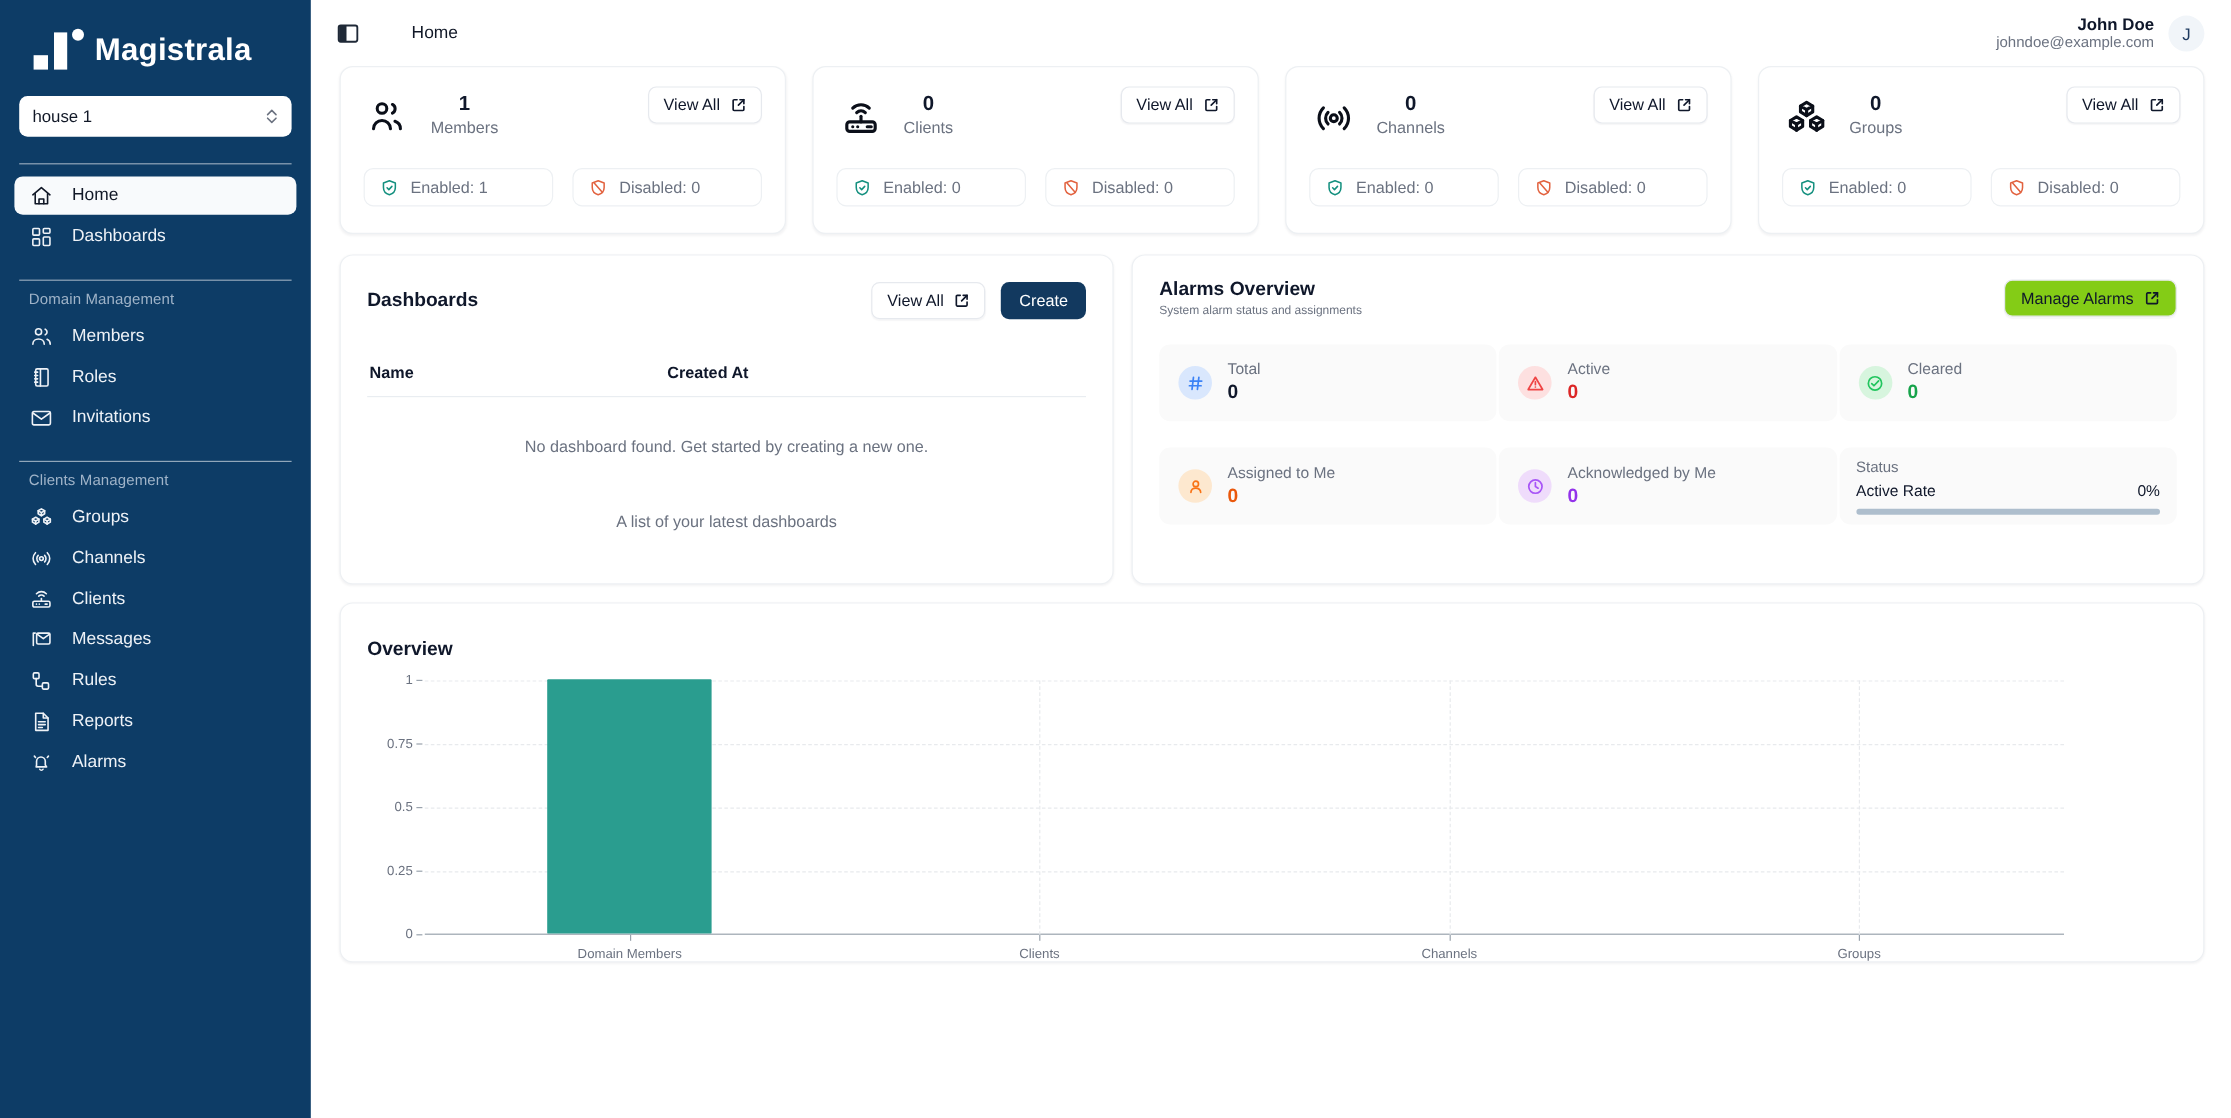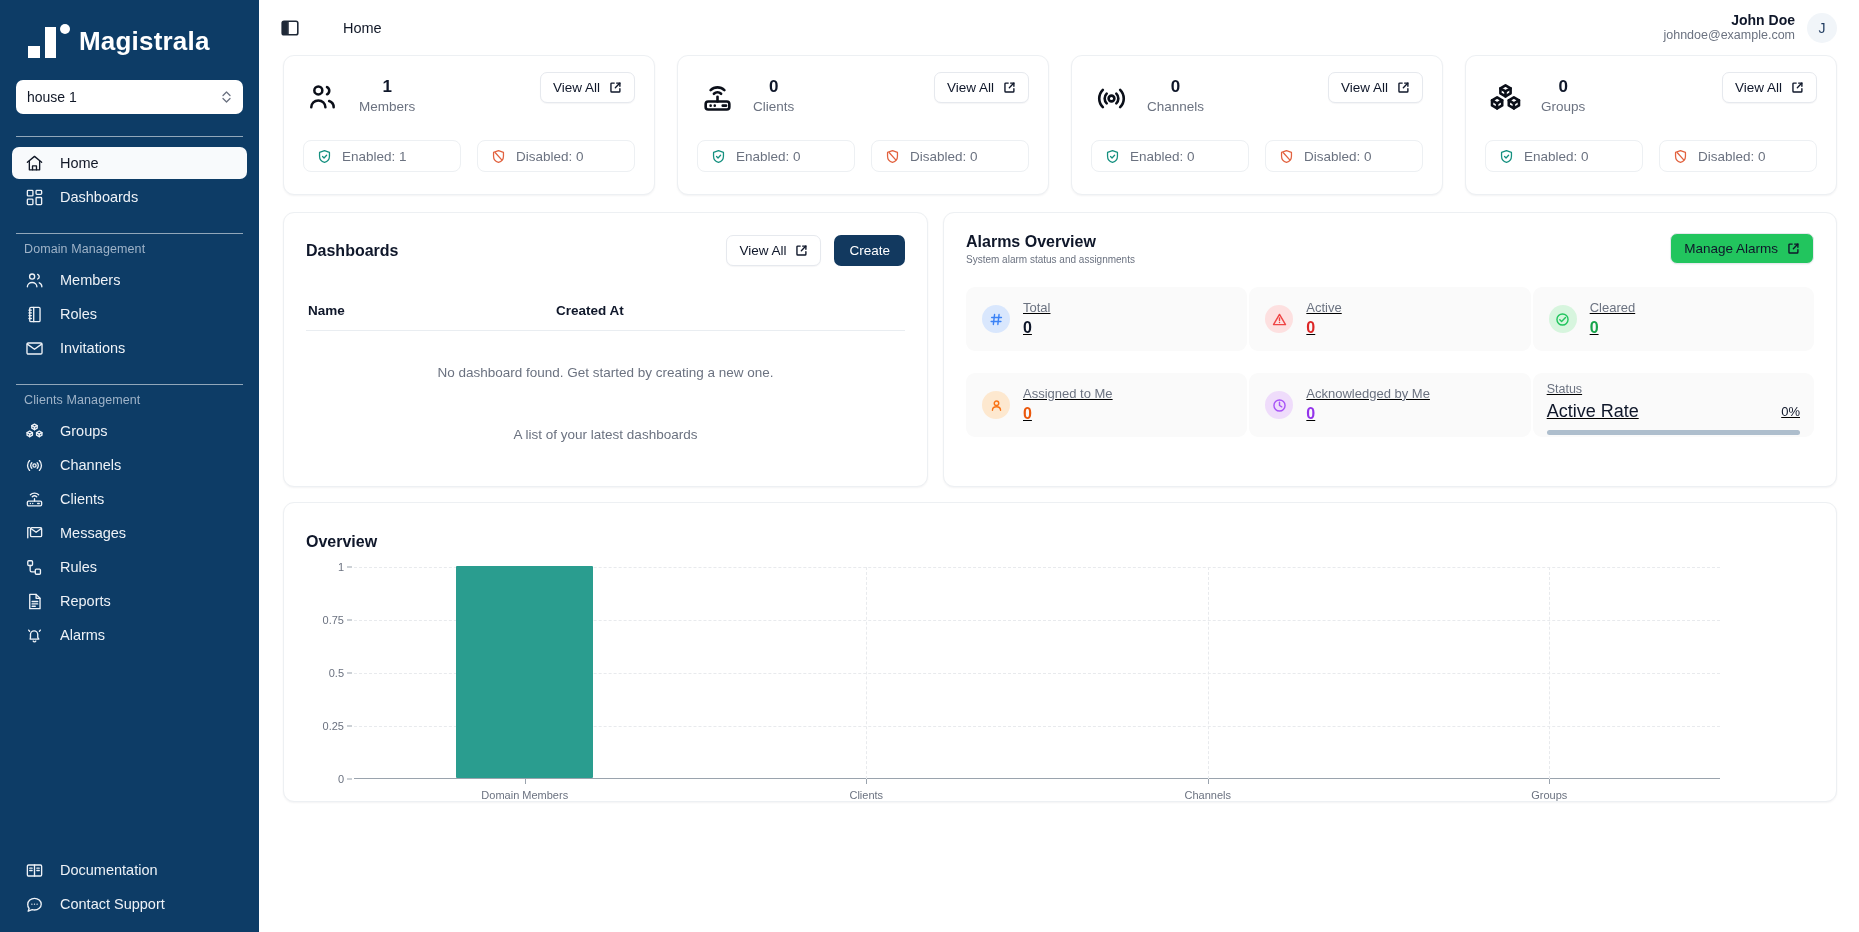--- a/index.html
+++ b/index.html
@@ -115,34 +115,34 @@
   .empty-msg { text-align:center; font-size:13.5px; color:#6b7280; margin-top:34px; }
   .list-caption { text-align:center; font-size:13.5px; color:#6b7280; margin-top:47px; }
 
   .alarm-card { padding: 20px 22px 20px 22px; height: 275px; }
   .alarm-head { display:flex; align-items:flex-start; }
   .alarm-title { font-size:16px; font-weight:700; color:#0f172a; }
   .alarm-sub { font-size:10px; color:#6b7280; margin-top:3px; }
   .manage-btn {
     margin-left:auto; display:inline-flex; align-items:center; gap:9px;
     height:31px; padding: 0 13px; border:1px solid #e6e9ee; border-radius:7px;
-    background:#22c55e; font-size:13.5px; color:#0f172a; cursor:pointer; white-space:nowrap;
+    background:#84cc16; font-size:13.5px; color:#0f172a; cursor:pointer; white-space:nowrap;
     box-shadow: 0 1px 1px rgba(16,24,40,.04);
   }
   .manage-btn svg { stroke:#0f172a; fill:none; stroke-width:1.7; stroke-linecap:round; stroke-linejoin:round; }
-  .alarm-grid { display:grid; grid-template-columns: repeat(3,1fr); gap:2px; margin-top:22px;text-decoration:underline; }
+  .alarm-grid { display:grid; grid-template-columns: repeat(3,1fr); gap:2px; margin-top:22px; }
   .ab { background:#fafafa; border-radius:9px; height:64px; display:flex; align-items:center; gap:13px; padding: 0 16px; }
   .ab-ic { width:28px; height:28px; border-radius:50%; flex:0 0 28px; display:flex; align-items:center; justify-content:center; }
   .ab-ic svg { width:15px; height:15px; fill:none; stroke-width:1.9; stroke-linecap:round; stroke-linejoin:round; }
   .ab-lab { font-size:13px; color:#6b7280; line-height:1.3; }
   .ab-val { font-size:16px; font-weight:700; line-height:1.3; margin-top:1px; }
   .status-box { background:#fafafa; border-radius:9px; height:64px; padding: 9px 14px 0 14px; }
   .status-title { font-size:12.5px; color:#6b7280; }
   .status-row { display:flex; align-items:center; justify-content:space-between; margin-top:5px; }
-  .status-k { font-size:18px; color:#0f172a;text-align:right; }
+  .status-k { font-size:13px; color:#0f172a;text-align:right; }
   .status-v { font-size:13px; color:#0f172a; }
   .status-bar { height:5px; border-radius:3px; background:#aebecd; margin-top:8px; }
 
   
   .ov-card { margin-top: 15px; padding: 30px 22px 0 22px; height: 300px; }
   .ov-title { font-size:16px; font-weight:700; color:#0f172a; }
   .chart-wrap { position:relative; height: 250px; margin-top: 6px; }
   .plot { position:absolute; left:48px; right:94px; top:10px; bottom:28px; }
   .yaxis { position:absolute; left:0; top:10px; bottom:28px; width:46px; }
   .ytick { position:absolute; right:8px; transform:translateY(-50%); font-size:11px; color:#6b7280; }
@@ -324,41 +324,20 @@
           <svg viewBox="0 0 24 24">
               <path d="M6.5 16.5h11l-1.4-2v-3.8a4.6 4.6 0 0 0-9.2 0V14.5z"></path>
               <path d="M10.3 19a1.9 1.9 0 0 0 3.4 0"></path>
               <path d="M4.6 5.2 5.8 6.6M19.4 5.2 18.2 6.6"></path>
             </svg>
         </span>
         <span>Alarms</span>
       </div>
     </nav>
 
-    <div class="sidebar-bottom">
-      <div class="nav-item">
-        <span class="ic">
-          <svg viewBox="0 0 24 24">
-              <rect x="3" y="5" width="18" height="14" rx="1.6"></rect>
-              <path d="M12 5v14"></path>
-              <path d="M6 9h3M6 12h3M15 9h3M15 12h3"></path>
-            </svg>
-        </span>
-        <span>Documentation</span>
-      </div>
-      <div class="nav-item">
-        <span class="ic">
-          <svg viewBox="0 0 24 24">
-              <path d="M20.5 11.6c0 4.1-3.8 7.4-8.5 7.4-1 0-2-.15-2.9-.43L4 20.5l1.2-3.5A7 7 0 0 1 3.5 11.6C3.5 7.5 7.3 4.2 12 4.2s8.5 3.3 8.5 7.4z"></path>
-              <path d="M8.7 11.6h.01M12 11.6h.01M15.3 11.6h.01"></path>
-            </svg>
-        </span>
-        <span>Contact Support</span>
-      </div>
-    </div>
   </aside>
 
   <div class="main">
 
     <header class="topbar">
       <div class="panel-toggle">
         <svg width="18" height="18" viewBox="0 0 18 18">
             <rect x="1.2" y="2.2" width="15.6" height="13.6" rx="1.8"></rect>
             <path d="M7 2.4v13.2" stroke-width="1.5"></path>
             <rect x="1.6" y="2.6" width="5.2" height="12.8" fill="#1f2937" stroke="none"></rect>

